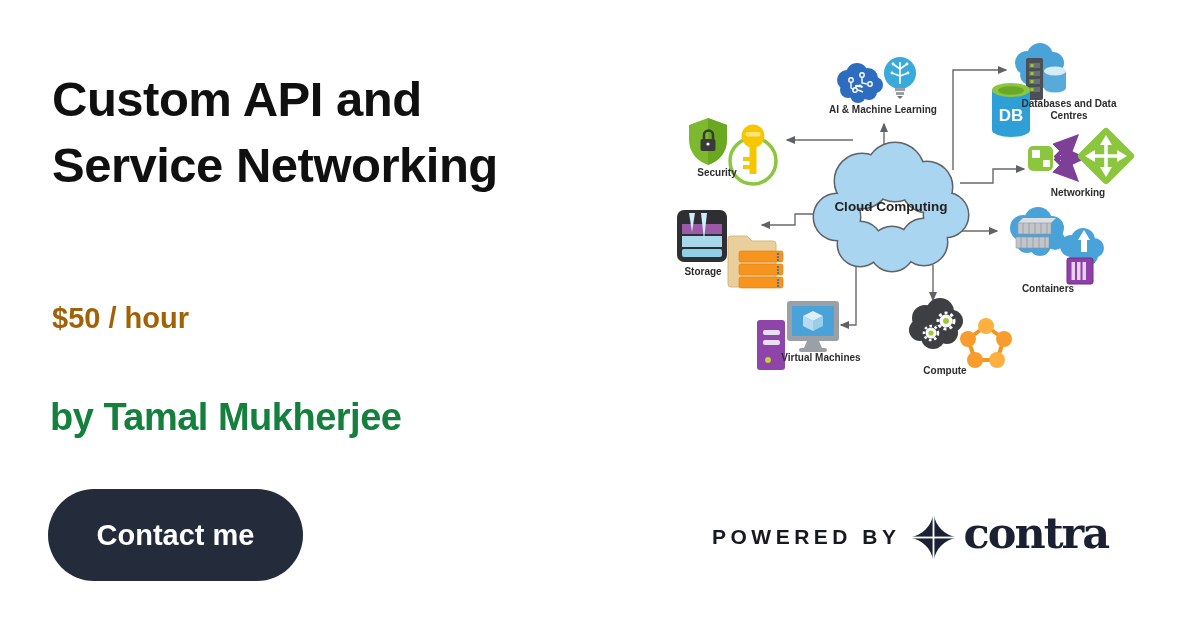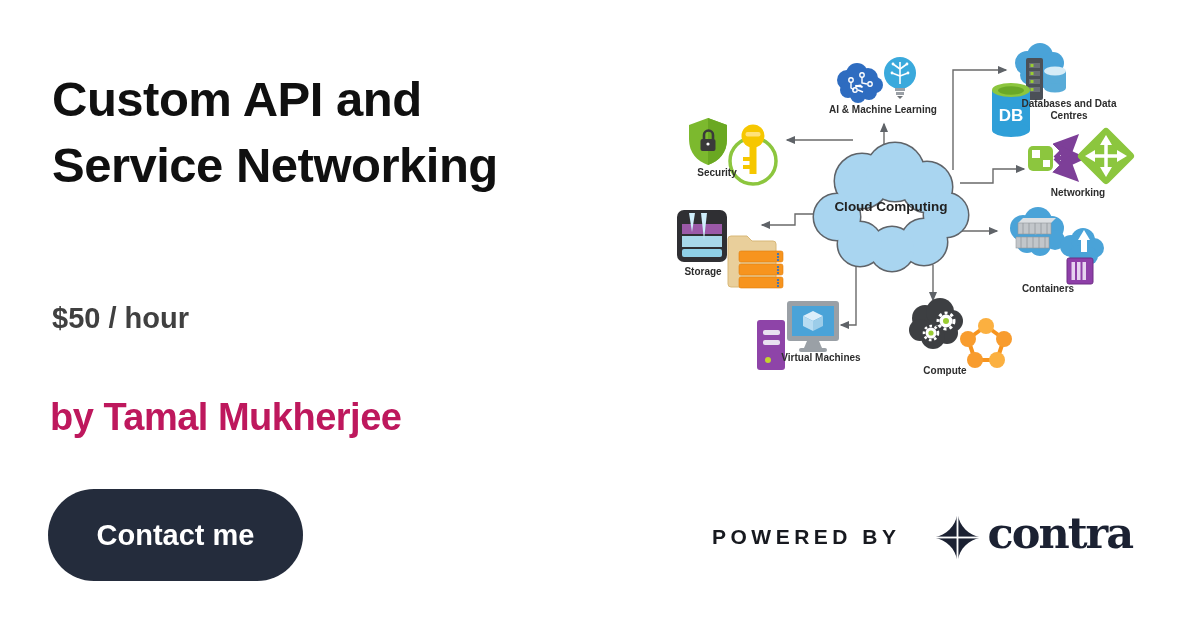--- a/index.html
+++ b/index.html
@@ -8,35 +8,35 @@
     position:relative; width:1200px; height:630px; background:#ffffff;
     overflow:hidden; font-family:"Liberation Sans", sans-serif;
   }
   .title {
     position:absolute; left:52px; top:66px; width:470px;
     font-size:49px; line-height:66px; font-weight:700; color:#101010;
     letter-spacing:-0.5px;
   }
   .rate {
     position:absolute; left:52px; top:302px;
-    font-size:29px; font-weight:700; color:#404040;
+    font-size:29px; font-weight:700; color:#a16207;
   }
   .byline {
     position:absolute; left:50px; top:396px;
-    font-size:38px; font-weight:700; color:#be185d; letter-spacing:-0.5px;
+    font-size:38px; font-weight:700; color:#15803d; letter-spacing:-0.5px;
   }
   .contact-btn {
     position:absolute; left:48px; top:489px; width:255px; height:92px;
     background:#242c3c; border:none; border-radius:46px; cursor:pointer;
     display:flex; align-items:center; justify-content:center;
   }
   .contact-btn span { color:#ffffff; font-size:29px; font-weight:600; font-family:"Liberation Sans", sans-serif; }
   .footer {
     position:absolute; left:712px; top:506px; height:62px;
-    display:flex; align-items:center; gap:32px;justify-content:center;
+    display:flex; align-items:center; gap:8px;justify-content:center;
   }
   .powered-by {
     font-size:21px; font-weight:700; letter-spacing:4.5px; color:#17191f;
   }
   .brand { display:flex; align-items:center; gap:6px; }
   .wordmark {
     font-family:"DejaVu Serif", serif; font-weight:700; font-size:43px;
     color:#1b2132; letter-spacing:-2px; line-height:1; margin-top:-8px;
   }
   .diagram { position:absolute; left:655px; top:18px; }

